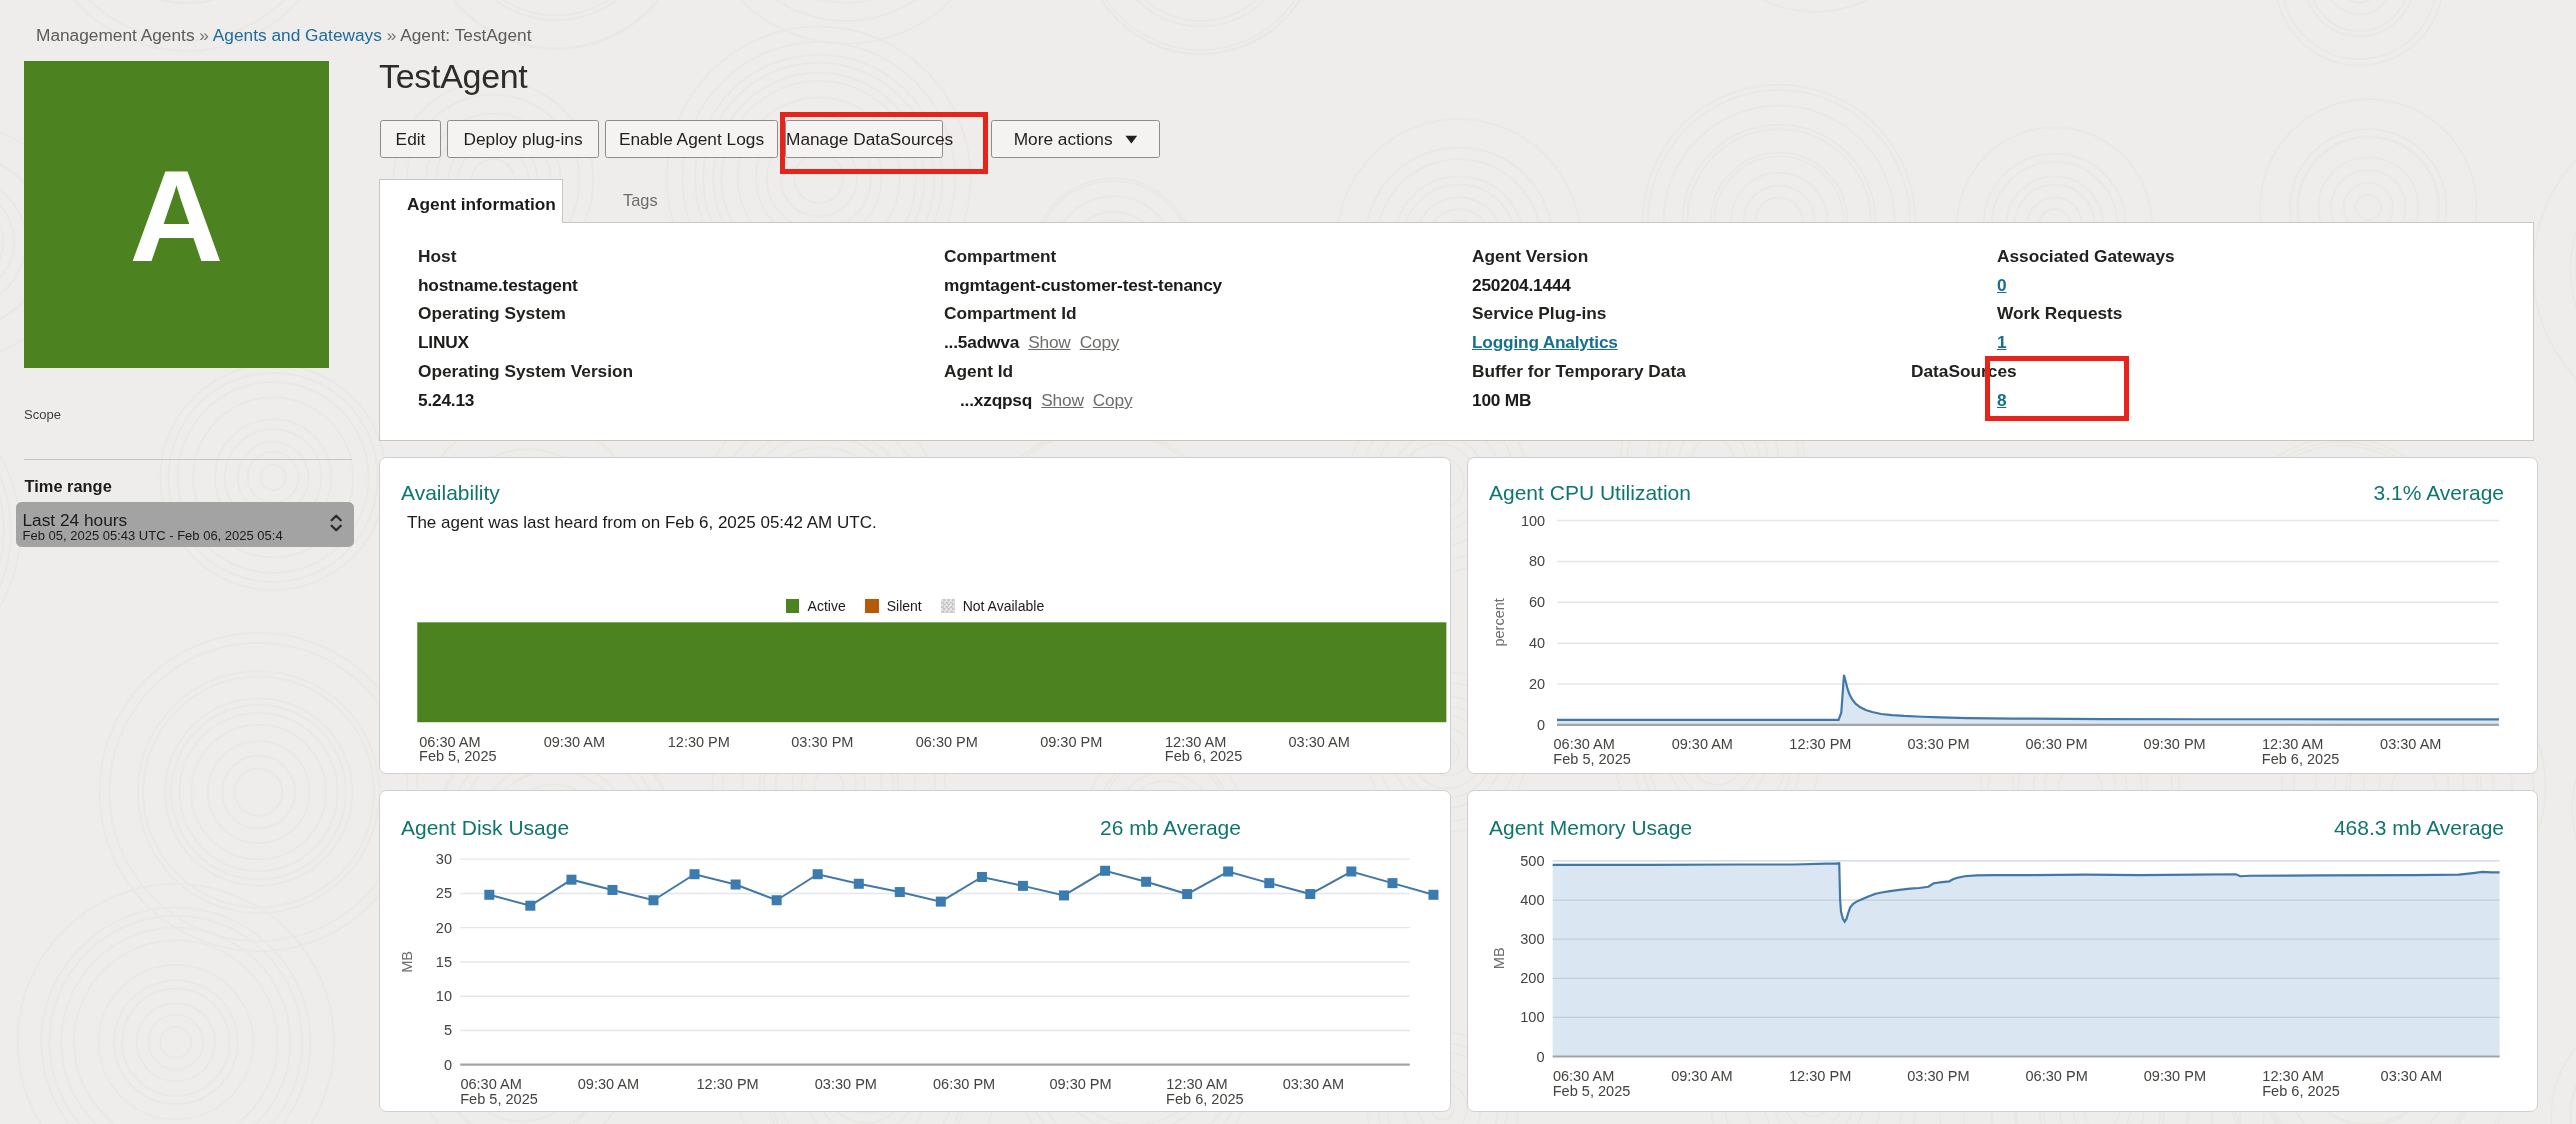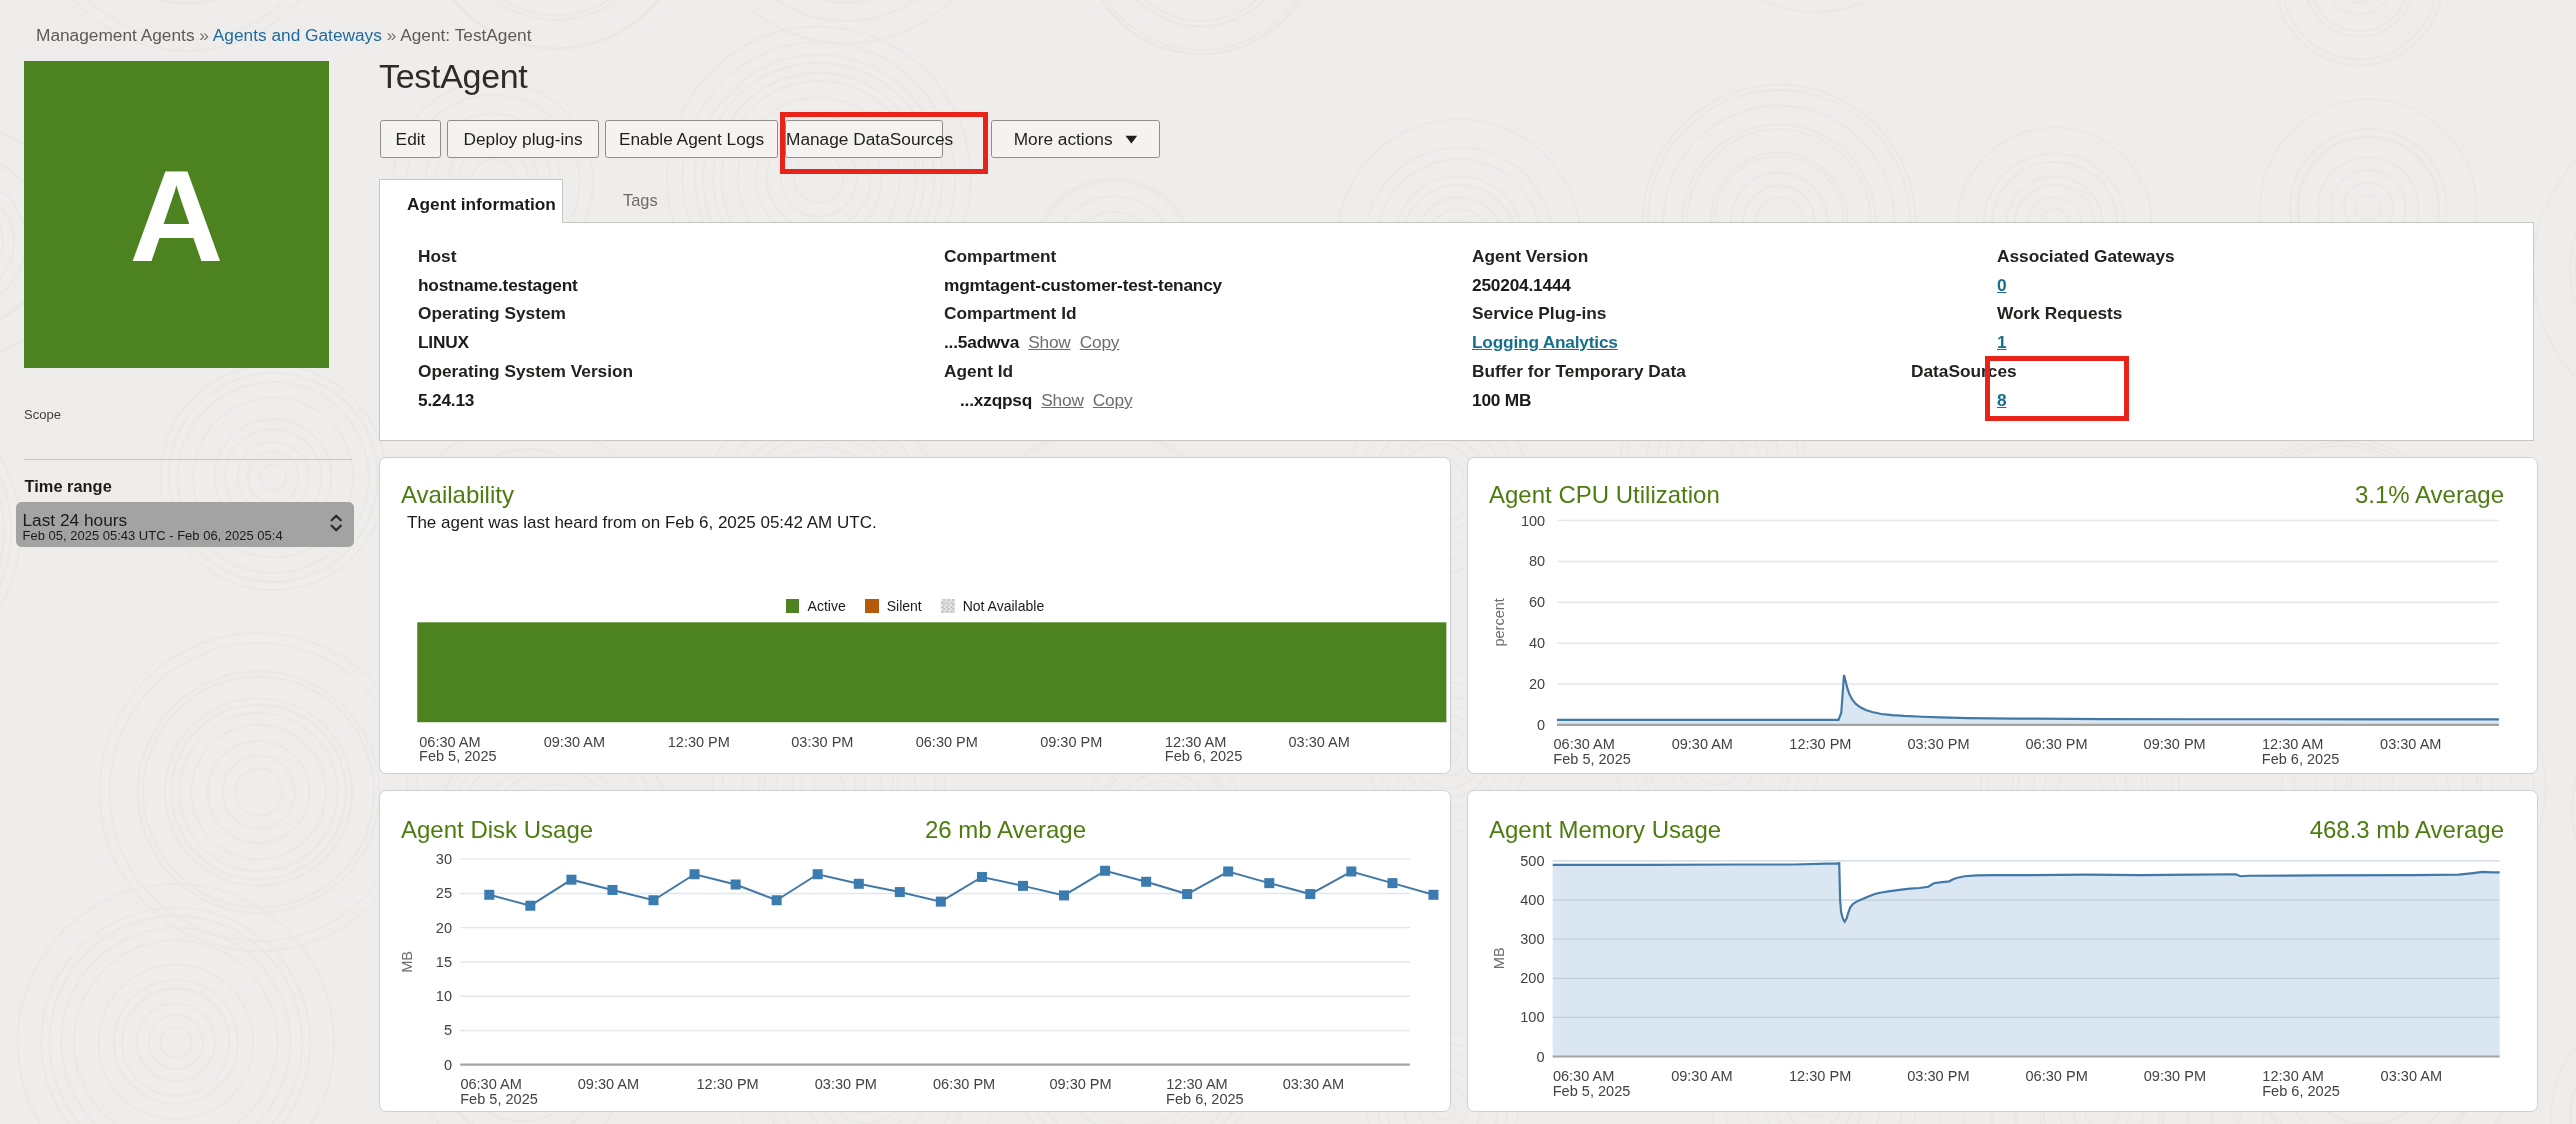--- a/index.html
+++ b/index.html
@@ -5,21 +5,21 @@
 html,body { width:2576px; height:1124px; overflow:hidden;
   font-family:"Liberation Sans", sans-serif; color:#1c1b19; background:#eeedeb; }
 .abs { position:absolute; }
 .lbl { font-size:17.3px; font-weight:600; color:#23221f; white-space:nowrap; }
 .val { font-size:17.3px; font-weight:700; color:#1c1b19; white-space:nowrap; letter-spacing:-0.2px; }
 .sc { color:#6e6c69; font-weight:400; text-decoration:underline; margin-left:4.5px; }
 .tl { color:#15708e; text-decoration:underline; }
 .btn { position:absolute; top:120px; height:38px; background:#f4f3f1; border:0.9px solid #8f8d8a;
   border-radius:2.7px; font-size:17.3px; color:#201f1d; text-align:center; line-height:36px; white-space:nowrap; }
 .card { position:absolute; background:#fff; border:0.9px solid #ccd0d5; border-radius:7.3px; }
-.ctitle { position:absolute; font-size:24px; color:#4d7c0f; white-space:nowrap; }
+.ctitle { position:absolute; font-size:21px; color:#0f766e; white-space:nowrap; }
 .ax { font-size:16px; fill:#45433f; font-family:"Liberation Sans",sans-serif; }
 .axr { font-size:16px; fill:#6f6d6a; font-family:"Liberation Sans",sans-serif; }
 </style></head>
 <body>
 <svg class="abs" style="left:0;top:0" width="2576" height="1124" viewBox="0 0 2832 1236">
     <rect width="2832" height="1236" fill="#eeedeb"></rect>
     <g fill="none" stroke="#e4e2de" stroke-width="2" opacity="0.45">
       <circle cx="1247" cy="1152" r="25"></circle>
       <circle cx="1247" cy="1152" r="39"></circle>
       <circle cx="1247" cy="1152" r="53"></circle>
@@ -553,21 +553,21 @@
     <text x="778" y="322" text-anchor="middle" class="ax">09:30 PM</text>
     <text x="908" y="322" text-anchor="middle" class="ax">12:30 AM</text>
     <text x="1038" y="322" text-anchor="middle" class="ax">03:30 AM</text>
     <text x="94" y="338" class="ax">Feb 5, 2025</text>
     <text x="874" y="338" class="ax">Feb 6, 2025</text>
     <text x="40" y="182" text-anchor="middle" class="axr" transform="rotate(-90 40 182)">percent</text>
   </svg>
 
 <div class="card" style="left:379px;top:790px;width:1072px;height:322px"></div>
 <div class="ctitle" style="left:401px;top:816px">Agent Disk Usage</div>
-<div class="ctitle" style="left:925px;top:816px;width:491px;text-align:left">26 mb Average</div>
+<div class="ctitle" style="left:925px;top:816px;width:491px;text-align:center">26 mb Average</div>
 <svg class="abs" style="left:379px;top:790px" width="1072" height="322" viewBox="0 0 1178 354">
     <line x1="89" y1="76.0" x2="1133" y2="76.0" stroke="#e3e6ea" stroke-width="1.6"></line>
     <text x="80" y="81.5" text-anchor="end" class="ax">30</text>
     <line x1="89" y1="113.7" x2="1133" y2="113.7" stroke="#e3e6ea" stroke-width="1.6"></line>
     <text x="80" y="119.2" text-anchor="end" class="ax">25</text>
     <line x1="89" y1="151.3" x2="1133" y2="151.3" stroke="#e3e6ea" stroke-width="1.6"></line>
     <text x="80" y="156.8" text-anchor="end" class="ax">20</text>
     <line x1="89" y1="189.0" x2="1133" y2="189.0" stroke="#e3e6ea" stroke-width="1.6"></line>
     <text x="80" y="194.5" text-anchor="end" class="ax">15</text>
     <line x1="89" y1="226.7" x2="1133" y2="226.7" stroke="#e3e6ea" stroke-width="1.6"></line>

